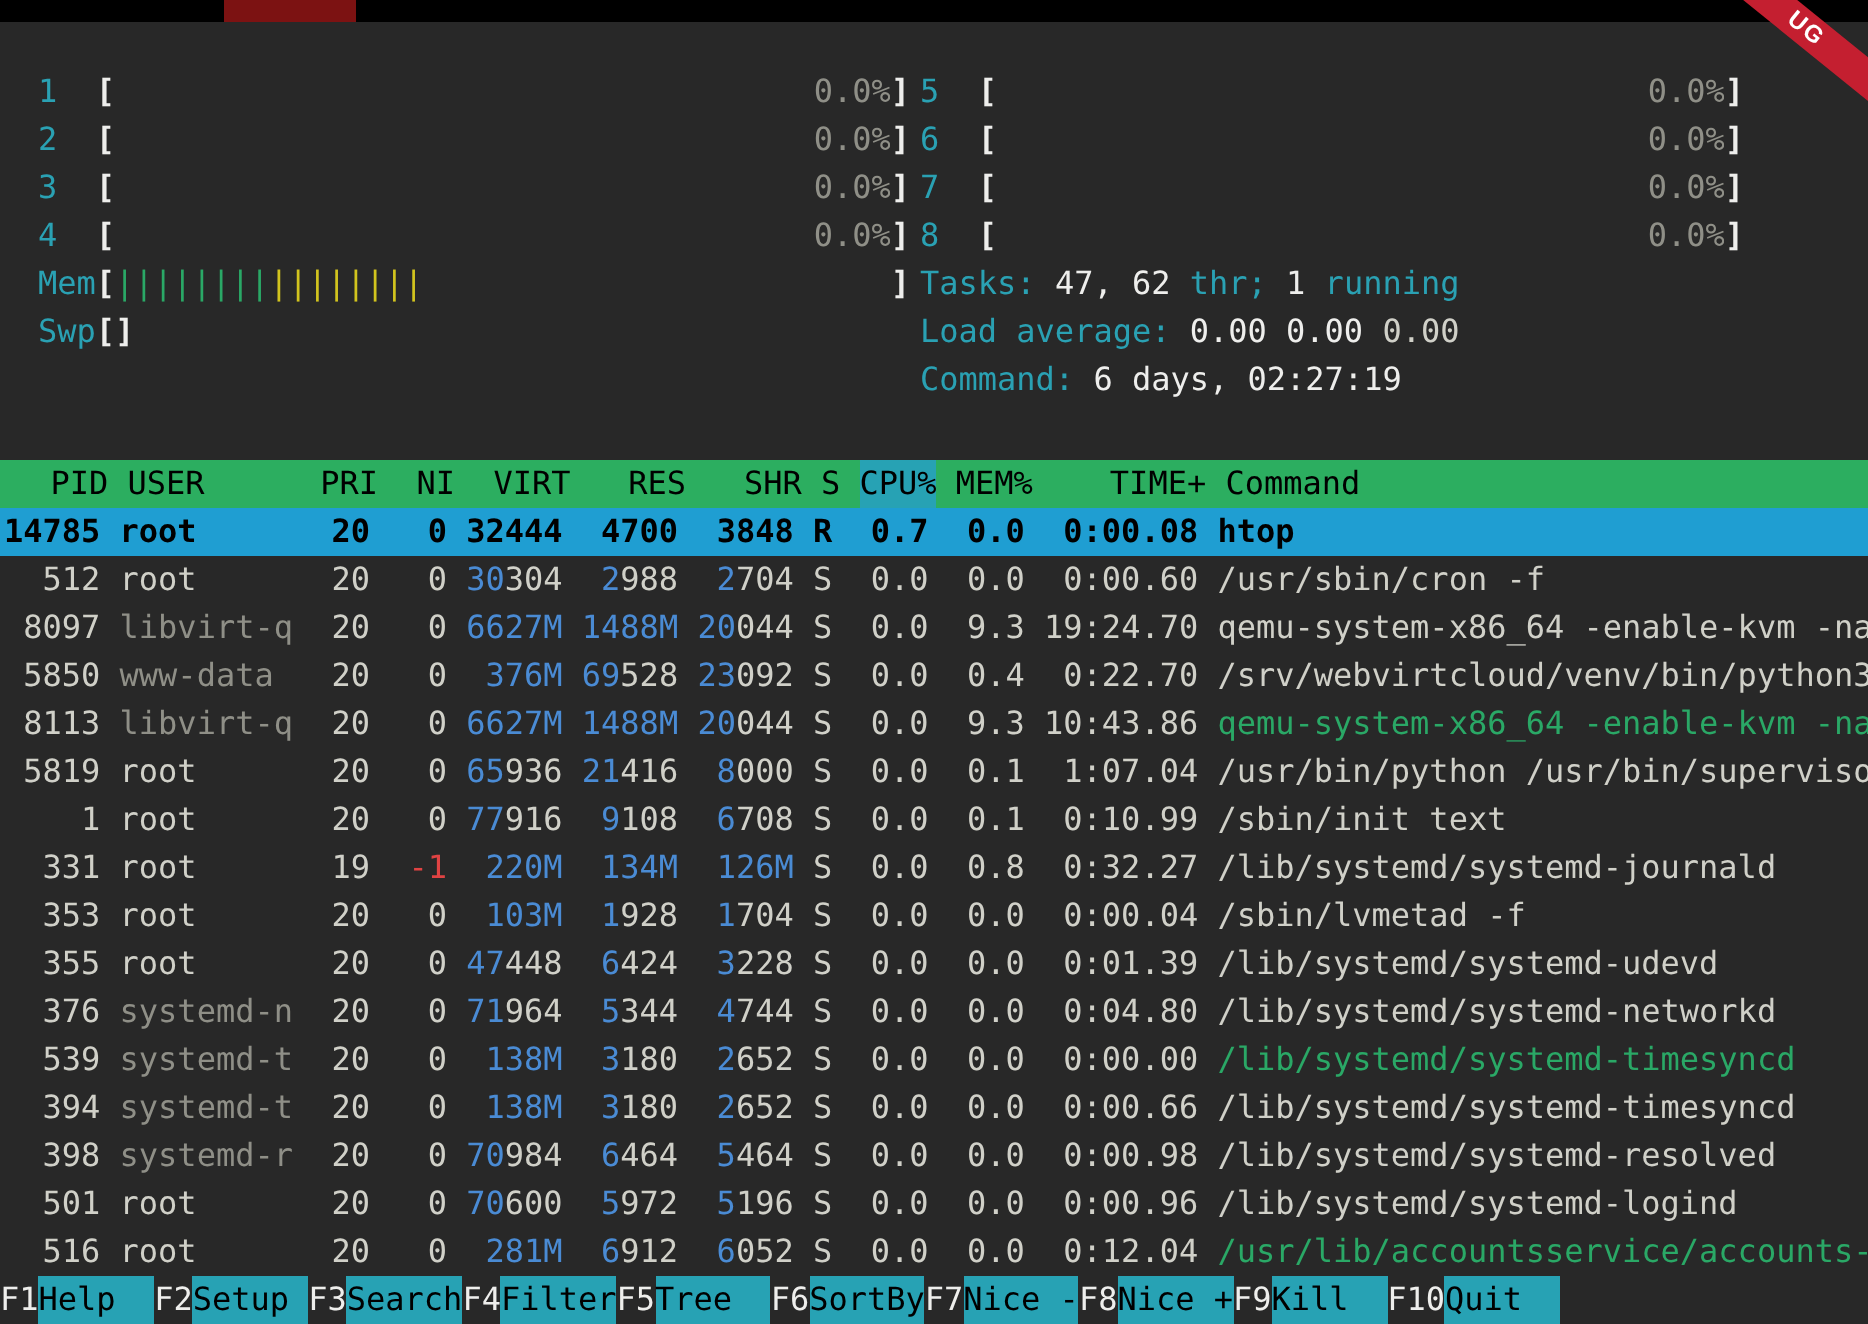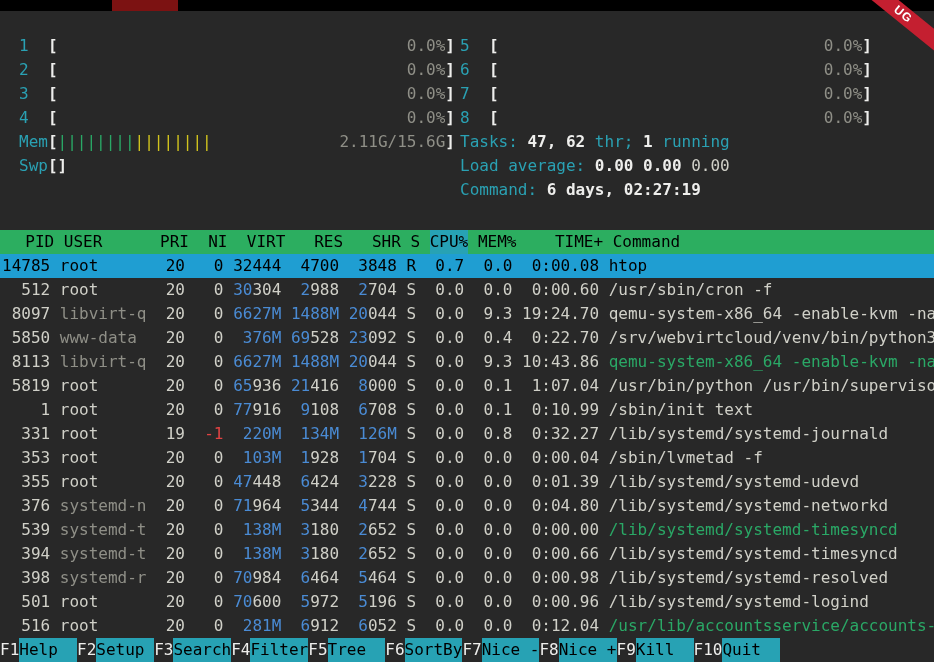--- a/index.html
+++ b/index.html
@@ -22,30 +22,30 @@
   .meters{display:flex}
   .mcol{width:436px;margin-left:19px}
   .mcol.right{width:412px;margin-left:5px}
   .meter-row{display:flex;height:24px;white-space:pre}
   .mlabel{width:3ch;display:inline-block}
   .bracket{color:var(--bright);font-weight:bold}
   .meter-inner{flex:1;display:flex;justify-content:space-between;overflow:hidden}
   .meter-inner .mval{margin-left:auto}
   .lab{color:var(--cyan-label)}
   .dim{color:var(--dim)}
-  .bright{color:var(--bright);font-weight:bold}
+  .bright{color:var(--bright);font-weight:normal}
   .bar-green{color:var(--green)} .bar-yellow{color:var(--yellow)}
   .text-line{height:24px;white-space:pre}
   .spacer{height:28px}
   .phead{display:flex;column-gap:1ch;height:24px;padding-left:6px;white-space:pre;
          background:var(--header-bg);color:#000}
   .phead .sort{background:var(--fkey-bg)}
   .prow{display:flex;column-gap:1ch;height:24px;padding-left:2px;white-space:pre}
   .prow.sel{background:var(--selected-bg)}
-  .prow.sel span{color:#000 !important;font-weight:normal}
+  .prow.sel span{color:#000 !important;font-weight:bold}
   .c-pid{width:5ch;text-align:right}
   .c-user{width:9ch}
   .c-pri{width:3ch;text-align:right}
   .c-ni{width:3ch;text-align:right}
   .c-virt,.c-res,.c-shr{width:5ch;text-align:right}
   .c-s{width:1ch}
   .c-cpu,.c-mem{width:4ch;text-align:right}
   .c-time{width:8ch;text-align:right}
   .c-cmd{flex:1;overflow:hidden}
   .blue{color:var(--blue-number)} .grn{color:var(--green)} .red{color:var(--red)}
@@ -64,21 +64,21 @@
 
   <div class="htop">
     <div class="meters">
       <div class="mcol">
         <div id="cpu-left">
             <div class="meter-row"><span class="mlabel lab">1</span><span class="bracket">[</span><div class="meter-inner"><span class="mval dim">0.0%</span></div><span class="bracket">]</span></div>
             <div class="meter-row"><span class="mlabel lab">2</span><span class="bracket">[</span><div class="meter-inner"><span class="mval dim">0.0%</span></div><span class="bracket">]</span></div>
             <div class="meter-row"><span class="mlabel lab">3</span><span class="bracket">[</span><div class="meter-inner"><span class="mval dim">0.0%</span></div><span class="bracket">]</span></div>
             <div class="meter-row"><span class="mlabel lab">4</span><span class="bracket">[</span><div class="meter-inner"><span class="mval dim">0.0%</span></div><span class="bracket">]</span></div>
           </div>
-        <div class="meter-row"><span class="mlabel lab">Mem</span><span class="bracket">[</span><div class="meter-inner"><span id="mem-bars"><span class="bar-green">||||||||</span><span class="bar-yellow">||||||||</span></span><span class="mval dim">2.11G/15.6G</span></div><span class="bracket">]</span></div>
+        <div class="meter-row"><span class="mlabel lab">Mem</span><span class="bracket">[</span><div class="meter-inner"><span id="mem-bars"><span class="bar-green">||||||||</span><span class="bar-yellow">||||||||</span></span></div><span class="bracket">]</span></div>
         <div class="meter-row"><span class="mlabel lab">Swp</span><span class="bracket">[</span><span class="bracket">]</span></div>
       </div>
       <div class="mcol right">
         <div id="cpu-right">
             <div class="meter-row"><span class="mlabel lab">5</span><span class="bracket">[</span><div class="meter-inner"><span class="mval dim">0.0%</span></div><span class="bracket">]</span></div>
             <div class="meter-row"><span class="mlabel lab">6</span><span class="bracket">[</span><div class="meter-inner"><span class="mval dim">0.0%</span></div><span class="bracket">]</span></div>
             <div class="meter-row"><span class="mlabel lab">7</span><span class="bracket">[</span><div class="meter-inner"><span class="mval dim">0.0%</span></div><span class="bracket">]</span></div>
             <div class="meter-row"><span class="mlabel lab">8</span><span class="bracket">[</span><div class="meter-inner"><span class="mval dim">0.0%</span></div><span class="bracket">]</span></div>
           </div>
         <div class="text-line"><span class="lab">Tasks: </span><span class="bright">47, 62</span><span class="lab"> thr; </span><span class="bright">1</span><span class="lab"> running</span></div>

